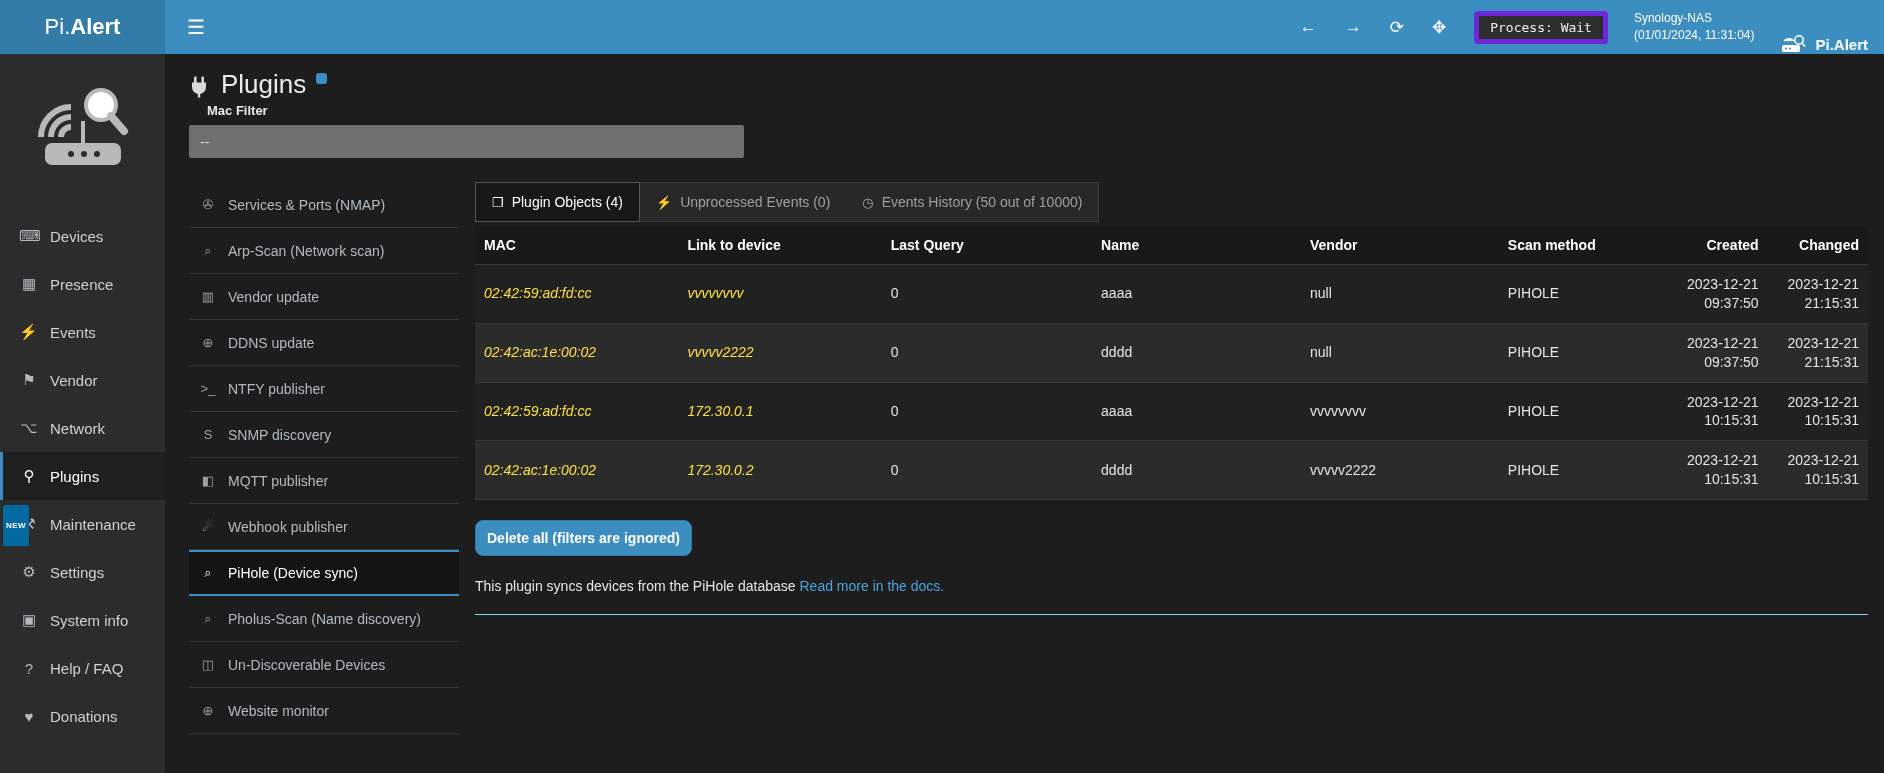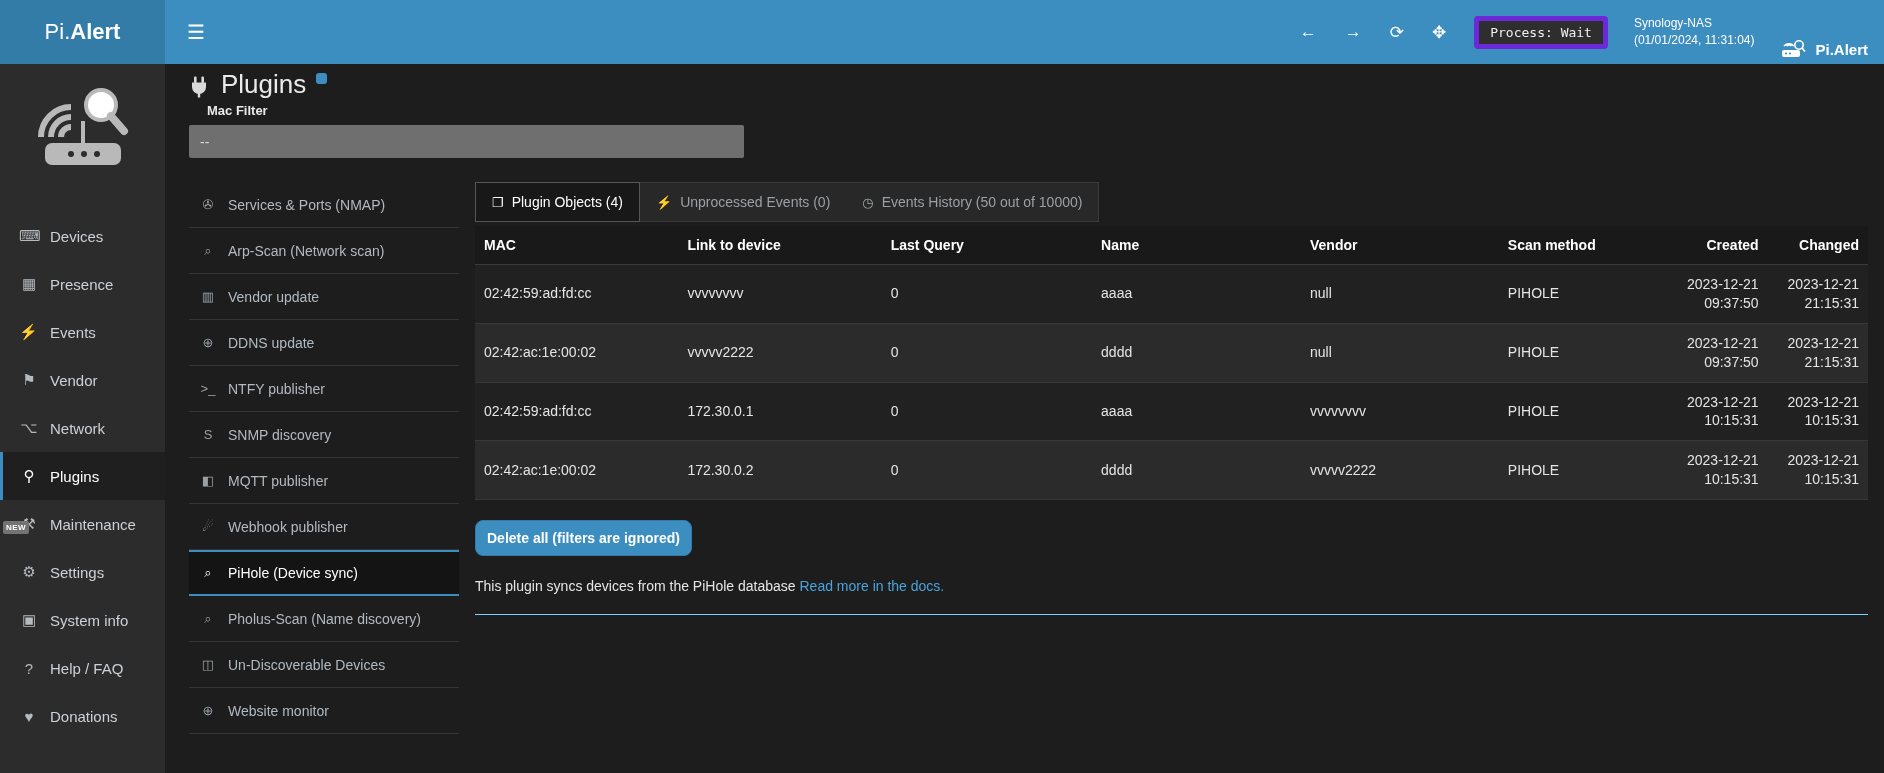--- a/index.html
+++ b/index.html
@@ -6,40 +6,40 @@
   html,body { width:1884px; height:773px; }
   body {
     background:#1d1d1d;
     font-family:"Liberation Sans", sans-serif;
     color:#e4e4e4;
     overflow:hidden;
     position:relative;
   }
 
   
-  .header { position:absolute; top:0; left:0; right:0; height:64px; display:flex; z-index:20; }
+  .header { position:absolute; top:0; left:0; right:0; height:54px; display:flex; z-index:20; }
   .brand { width:165px; background:#337ca8; color:#fff; display:flex; align-items:center; justify-content:center; font-size:22px; cursor:pointer; }
   .brand .bold { font-weight:700; }
   .header-main { flex:1; background:#3d8ec0; display:flex; align-items:center; padding:0 16px 0 22px; color:#fff; }
   .hamburger { font-size:20px; cursor:pointer; line-height:1; }
   .header-spacer { flex:1; }
   .hnav { display:flex; align-items:center; gap:28px; margin-right:28px; font-size:17px; }
   .hicon { cursor:pointer; }
   .process-badge { font-family:"DejaVu Sans Mono", monospace; background:#2e2e2e; border:5px solid #6d28d9; border-radius:4px; padding:4px 11px; font-size:13px; margin-right:26px; color:#f0f0f0; white-space:nowrap;text-align:right; }
   .host-block { font-size:12px; line-height:1.4; margin-right:26px; white-space:nowrap; }
   .user-block { display:flex; align-items:center; gap:9px; font-weight:700; font-size:15px; white-space:nowrap;margin-top:34px; }
 
   
   .sidebar { position:absolute; top:54px; left:0; width:165px; bottom:0; background:#2c2c2c; z-index:10; }
   .logo-wrap { height:158px; display:flex; align-items:center; justify-content:center; }
   .side-item { position:relative; height:48px; display:flex; align-items:center; padding-left:16px; gap:11px; color:#ccd1d5; font-size:15px; cursor:pointer; border-left:3px solid transparent; }
   .side-item .icon { width:20px; text-align:center; font-size:15px; color:#b5babf; flex:none; }
   .side-item.active { background:#1f1f1f; border-left-color:#3d8ec0; color:#fff; }
   .side-item.active .icon { color:#fff; }
-  .new-badge { position:absolute; left:0; top:21px; background:#737373; color:#fff; font-size:8px; font-weight:700; padding:2px 3px; border-radius:2px; letter-spacing:.5px; }
+  .new-badge { position:absolute; left:0; top:5px; background:#0369a1; color:#fff; font-size:8px; font-weight:700; padding:16px 3px; border-radius:2px; letter-spacing:.5px; }
 
   
   .main { position:absolute; left:165px; top:54px; right:0; bottom:0; overflow:hidden; }
   .page-head { display:flex; align-items:flex-start; gap:10px; padding:16px 0 0 22px; }
   .title-icon { color:#dadada; margin-top:5px; }
   .page-title { font-size:26px; color:#eaeaea; font-weight:400; line-height:1.1; }
   .title-badge { width:11px; height:11px; background:#3d8ec0; border-radius:3px; margin-top:3px; cursor:pointer; }
 
   .filter-label { margin:4px 0 7px 42px; font-size:13px; font-weight:700; color:#eaeaea; }
   .mac-input { margin-left:24px; width:555px; height:33px; background:#6f6f6f; border:none; border-radius:2px; color:#efefef; padding:0 11px; font-size:14px; }
@@ -61,21 +61,21 @@
   .tab .icon { font-size:13px; }
   .tab.active { background:#181818; color:#fff; border:1px solid #565656; margin:-1px 0 -1px -1px; }
 
   table.objects { width:100%; border-collapse:collapse; table-layout:fixed; margin-top:4px; }
   .objects th { text-align:left; background:#191919; color:#fff; font-size:14px; font-weight:700; padding:11px 9px; border-bottom:1px solid #3a3a3a; }
   .objects th.r { text-align:right; }
   .objects td { font-size:14px; padding:10px 9px; border-bottom:1px solid #383838; line-height:1.35; vertical-align:middle; }
   .objects tr.odd td { background:#212121; }
   .objects tr.even td { background:#2b2b2b; }
   .objects td.r { text-align:right; }
-  a.cell-link { color:#e5e5e5; text-decoration:none; cursor:pointer; }
+  a.cell-link { color:#fde047; text-decoration:none; cursor:pointer;font-style:italic; }
 
   .col-mac { width:14.6%; } .col-link { width:14.6%; } .col-query { width:15.1%; }
   .col-name { width:15.0%; } .col-vendor { width:14.2%; } .col-scan { width:12.4%; }
   .col-created { width:6.9%; } .col-changed { width:7.2%; }
 
   .delete-btn { margin-top:20px; background:#3d8ec0; color:#fff; border:1px solid #357ba6; border-radius:8px; padding:9px 11px; font-size:14px; font-weight:700; cursor:pointer; font-family:"Liberation Sans", sans-serif; }
 
   .note { margin-top:22px; font-size:14px; color:#e6e6e6; padding-bottom:20px; border-bottom:1px solid #7dd3fc; }
   .note a { color:#4aa3db; text-decoration:none; cursor:pointer; }
 </style>

